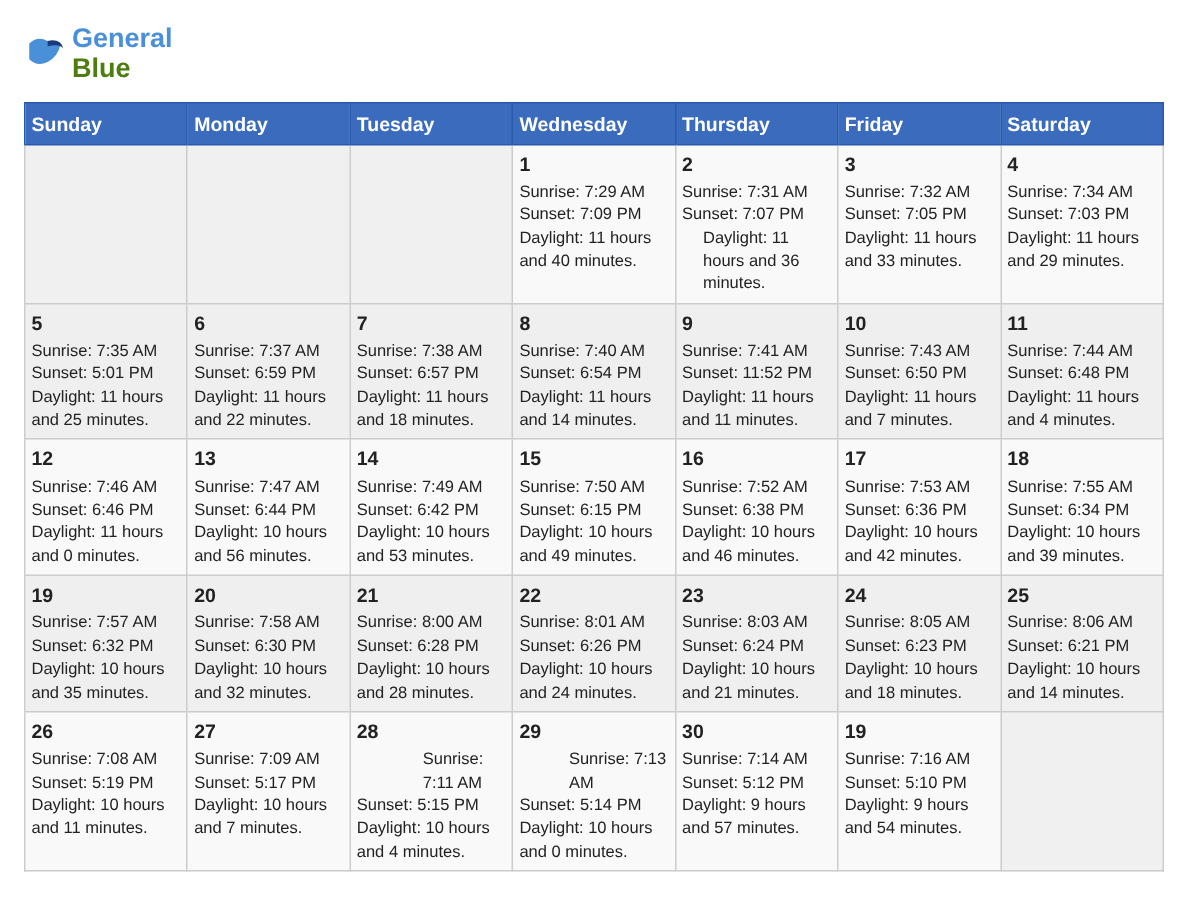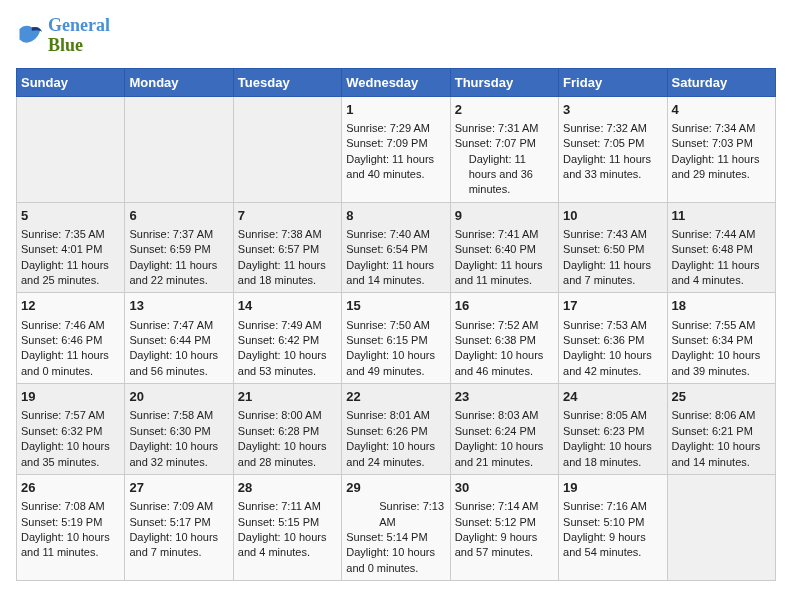--- a/index.html
+++ b/index.html
@@ -13,21 +13,20 @@
     .header {
       display: flex;
       justify-content: space-between;
       align-items: flex-start;
       margin-bottom: 12px;
     }
     .logo {
       display: flex;
       align-items: center;
       gap: 4px;
-      font-family: Liberation Serif, serif;
     }
     .logo-text {
       font-size: 18px;
       font-weight: bold;
       color: #1a3a5c;
       line-height: 1.1;
     }
     .logo-text span {
       color: #4a90d9;
     }
@@ -149,21 +148,21 @@
           <span class="day-num">4</span>
           <span style="display: block;">Sunrise: 7:34 AM</span>
           <span style="display: block;">Sunset: 7:03 PM</span>
           <span style="display: block;">Daylight: 11 hours and 29 minutes.</span>
         </td>
       </tr>
       <tr>
         <td>
           <span class="day-num">5</span>
           <span style="display: block;">Sunrise: 7:35 AM</span>
-          <span style="display: block;">Sunset: 4:01 PM</span>
+          <span style="display: block;">Sunset: 5:01 PM</span>
           <span style="display: block;">Daylight: 11 hours and 25 minutes.</span>
         </td>
         <td>
           <span class="day-num">6</span>
           <span style="display: block;">Sunrise: 7:37 AM</span>
           <span style="display: block;">Sunset: 6:59 PM</span>
           <span style="display: block;">Daylight: 11 hours and 22 minutes.</span>
         </td>
         <td>
           <span class="day-num">7</span>
@@ -173,21 +172,21 @@
         </td>
         <td>
           <span class="day-num">8</span>
           <span style="display: block;">Sunrise: 7:40 AM</span>
           <span style="display: block;">Sunset: 6:54 PM</span>
           <span style="display: block;">Daylight: 11 hours and 14 minutes.</span>
         </td>
         <td>
           <span class="day-num">9</span>
           <span style="display: block;">Sunrise: 7:41 AM</span>
-          <span style="display: block;">Sunset: 6:40 PM</span>
+          <span style="display: block;">Sunset: 11:52 PM</span>
           <span style="display: block;">Daylight: 11 hours and 11 minutes.</span>
         </td>
         <td>
           <span class="day-num">10</span>
           <span style="display: block;">Sunrise: 7:43 AM</span>
           <span style="display: block;">Sunset: 6:50 PM</span>
           <span style="display: block;">Daylight: 11 hours and 7 minutes.</span>
         </td>
         <td>
           <span class="day-num">11</span>
@@ -292,21 +291,21 @@
           <span style="display: block;">Daylight: 10 hours and 11 minutes.</span>
         </td>
         <td>
           <span class="day-num">27</span>
           <span style="display: block;">Sunrise: 7:09 AM</span>
           <span style="display: block;">Sunset: 5:17 PM</span>
           <span style="display: block;">Daylight: 10 hours and 7 minutes.</span>
         </td>
         <td>
           <span class="day-num">28</span>
-          <span style="display: block;">Sunrise: 7:11 AM</span>
+          <span style="display: block; margin-left: 44px;">Sunrise: 7:11 AM</span>
           <span style="display: block;">Sunset: 5:15 PM</span>
           <span style="display: block;">Daylight: 10 hours and 4 minutes.</span>
         </td>
         <td>
           <span class="day-num">29</span>
           <span style="display: block; margin-left: 33px;">Sunrise: 7:13 AM</span>
           <span style="display: block;">Sunset: 5:14 PM</span>
           <span style="display: block;">Daylight: 10 hours and 0 minutes.</span>
         </td>
         <td>

